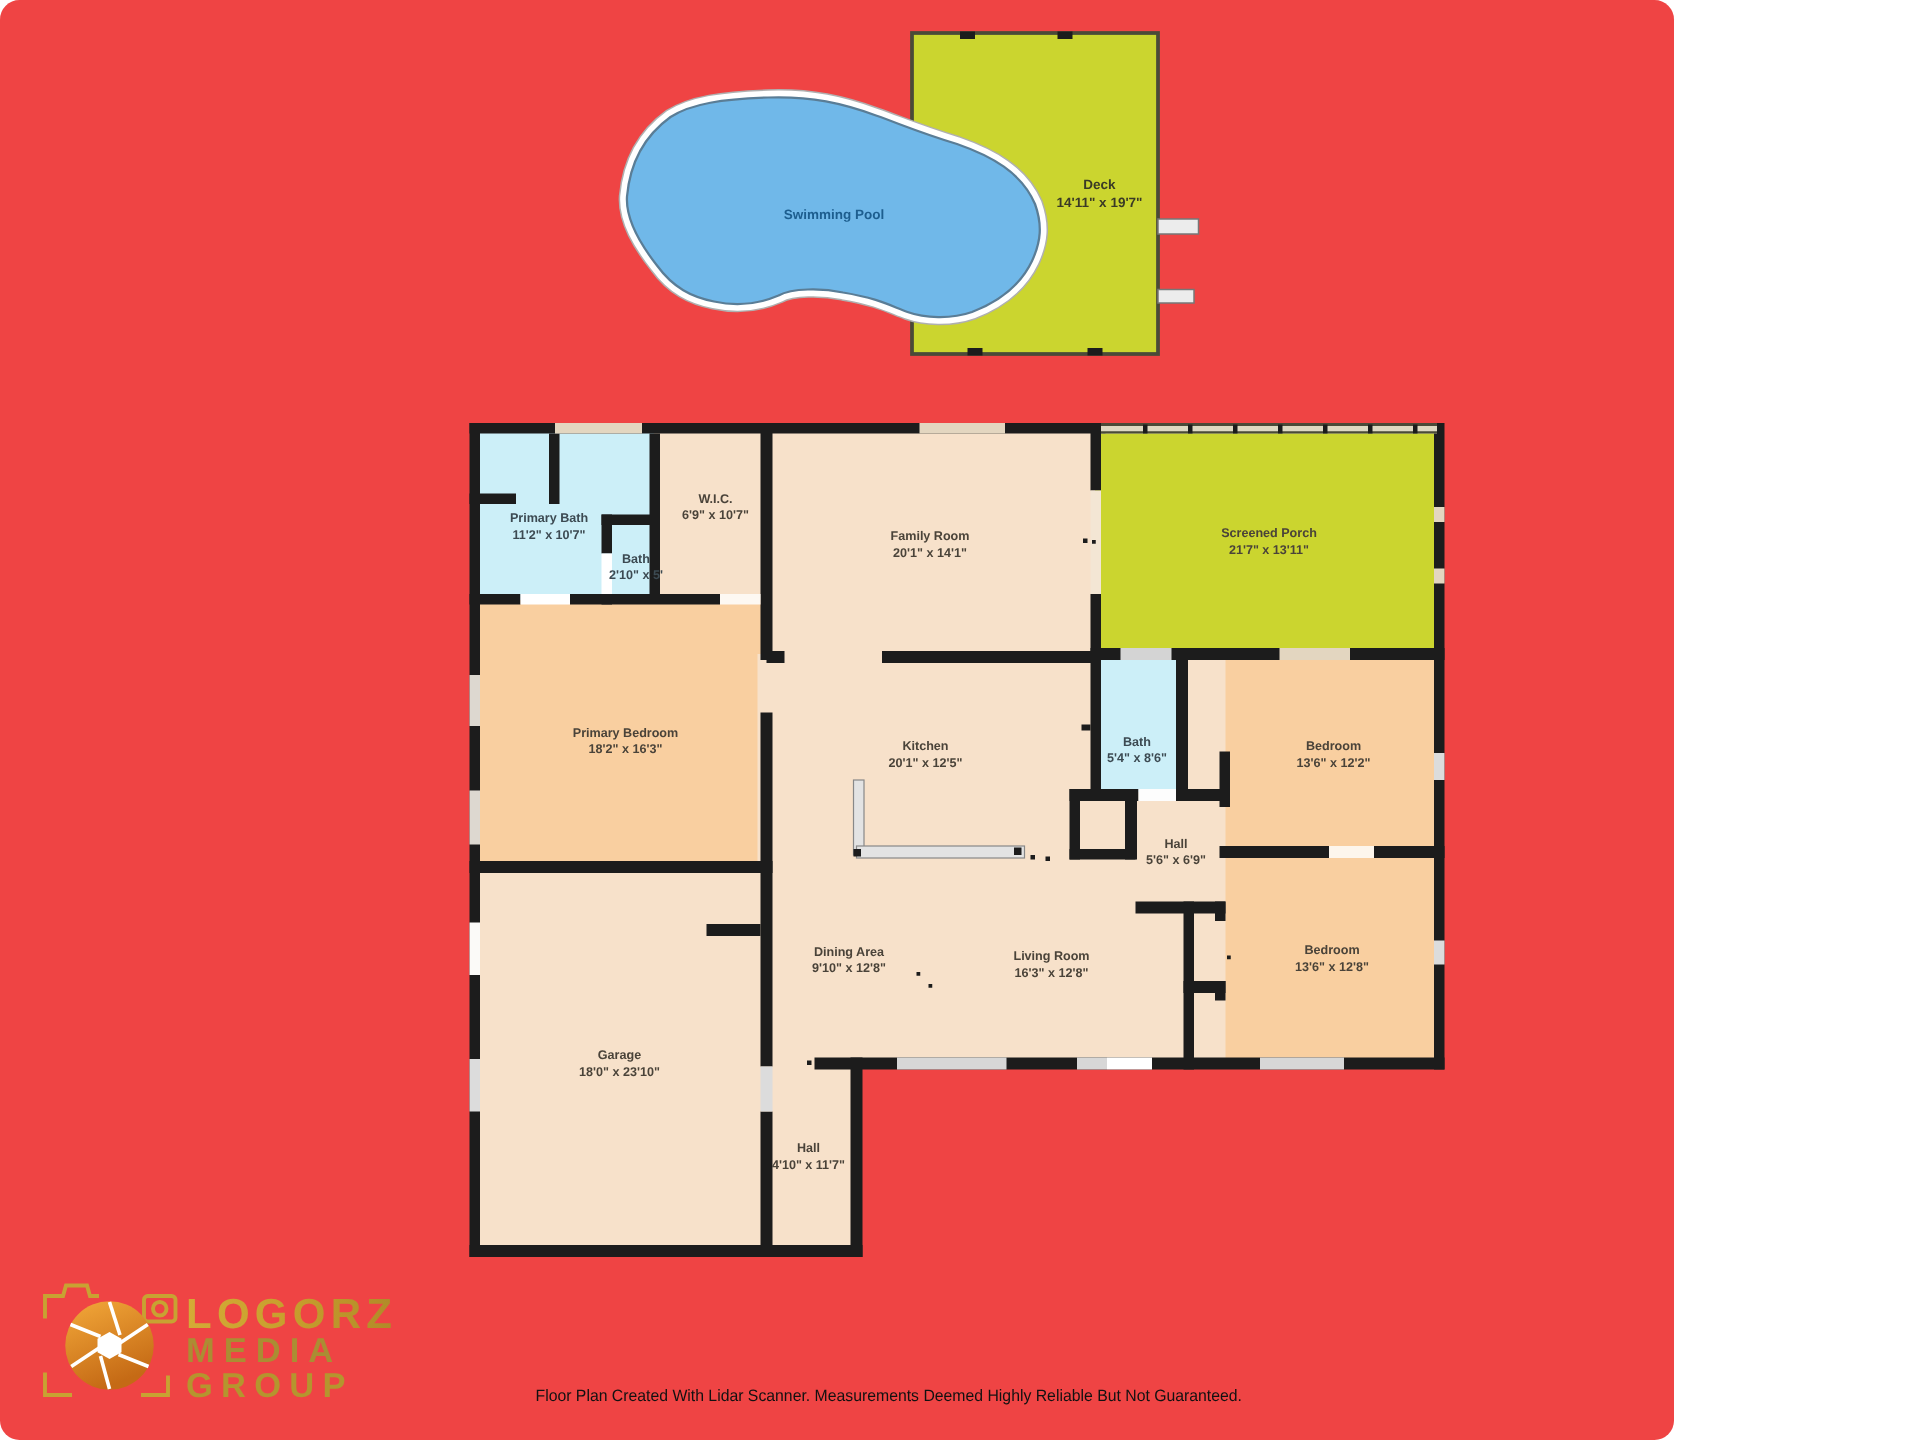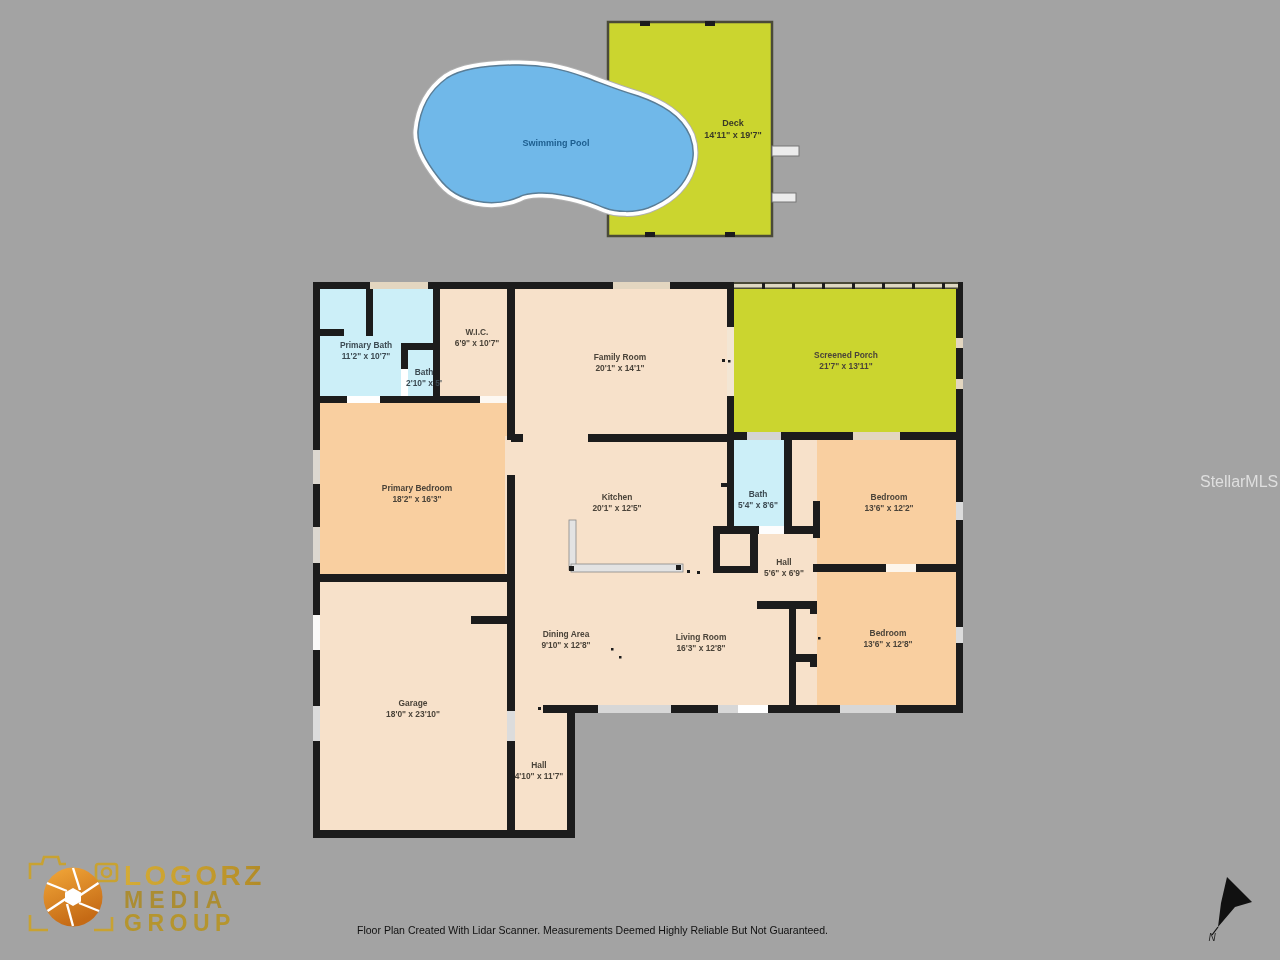--- a/index.html
+++ b/index.html
@@ -1,16 +1,16 @@
 <!DOCTYPE html>
 <html><head>
 <meta charset="utf-8">
 <style>
   html,body{margin:0;padding:0;background:#ffffff;}
-  #page{position:relative;width:1280px;height:960px;overflow:hidden;background:#a3a3a3;font-family:"Liberation Sans",sans-serif;}
+  #page{position:relative;width:1116px;height:960px;overflow:hidden;background:#ef4444;font-family:"Liberation Sans",sans-serif;border-radius:13px;}
   svg{position:absolute;left:0;top:0;}
   text{font-family:"Liberation Sans",sans-serif;}
 </style>
 </head>
 <body>
 <div id="page">
 <svg width="1280" height="960" viewBox="0 0 1280 960">
 <defs>
   <linearGradient id="gold" x1="0" y1="0" x2="1" y2="0">
     <stop offset="0" stop-color="#d4ab36"></stop>

